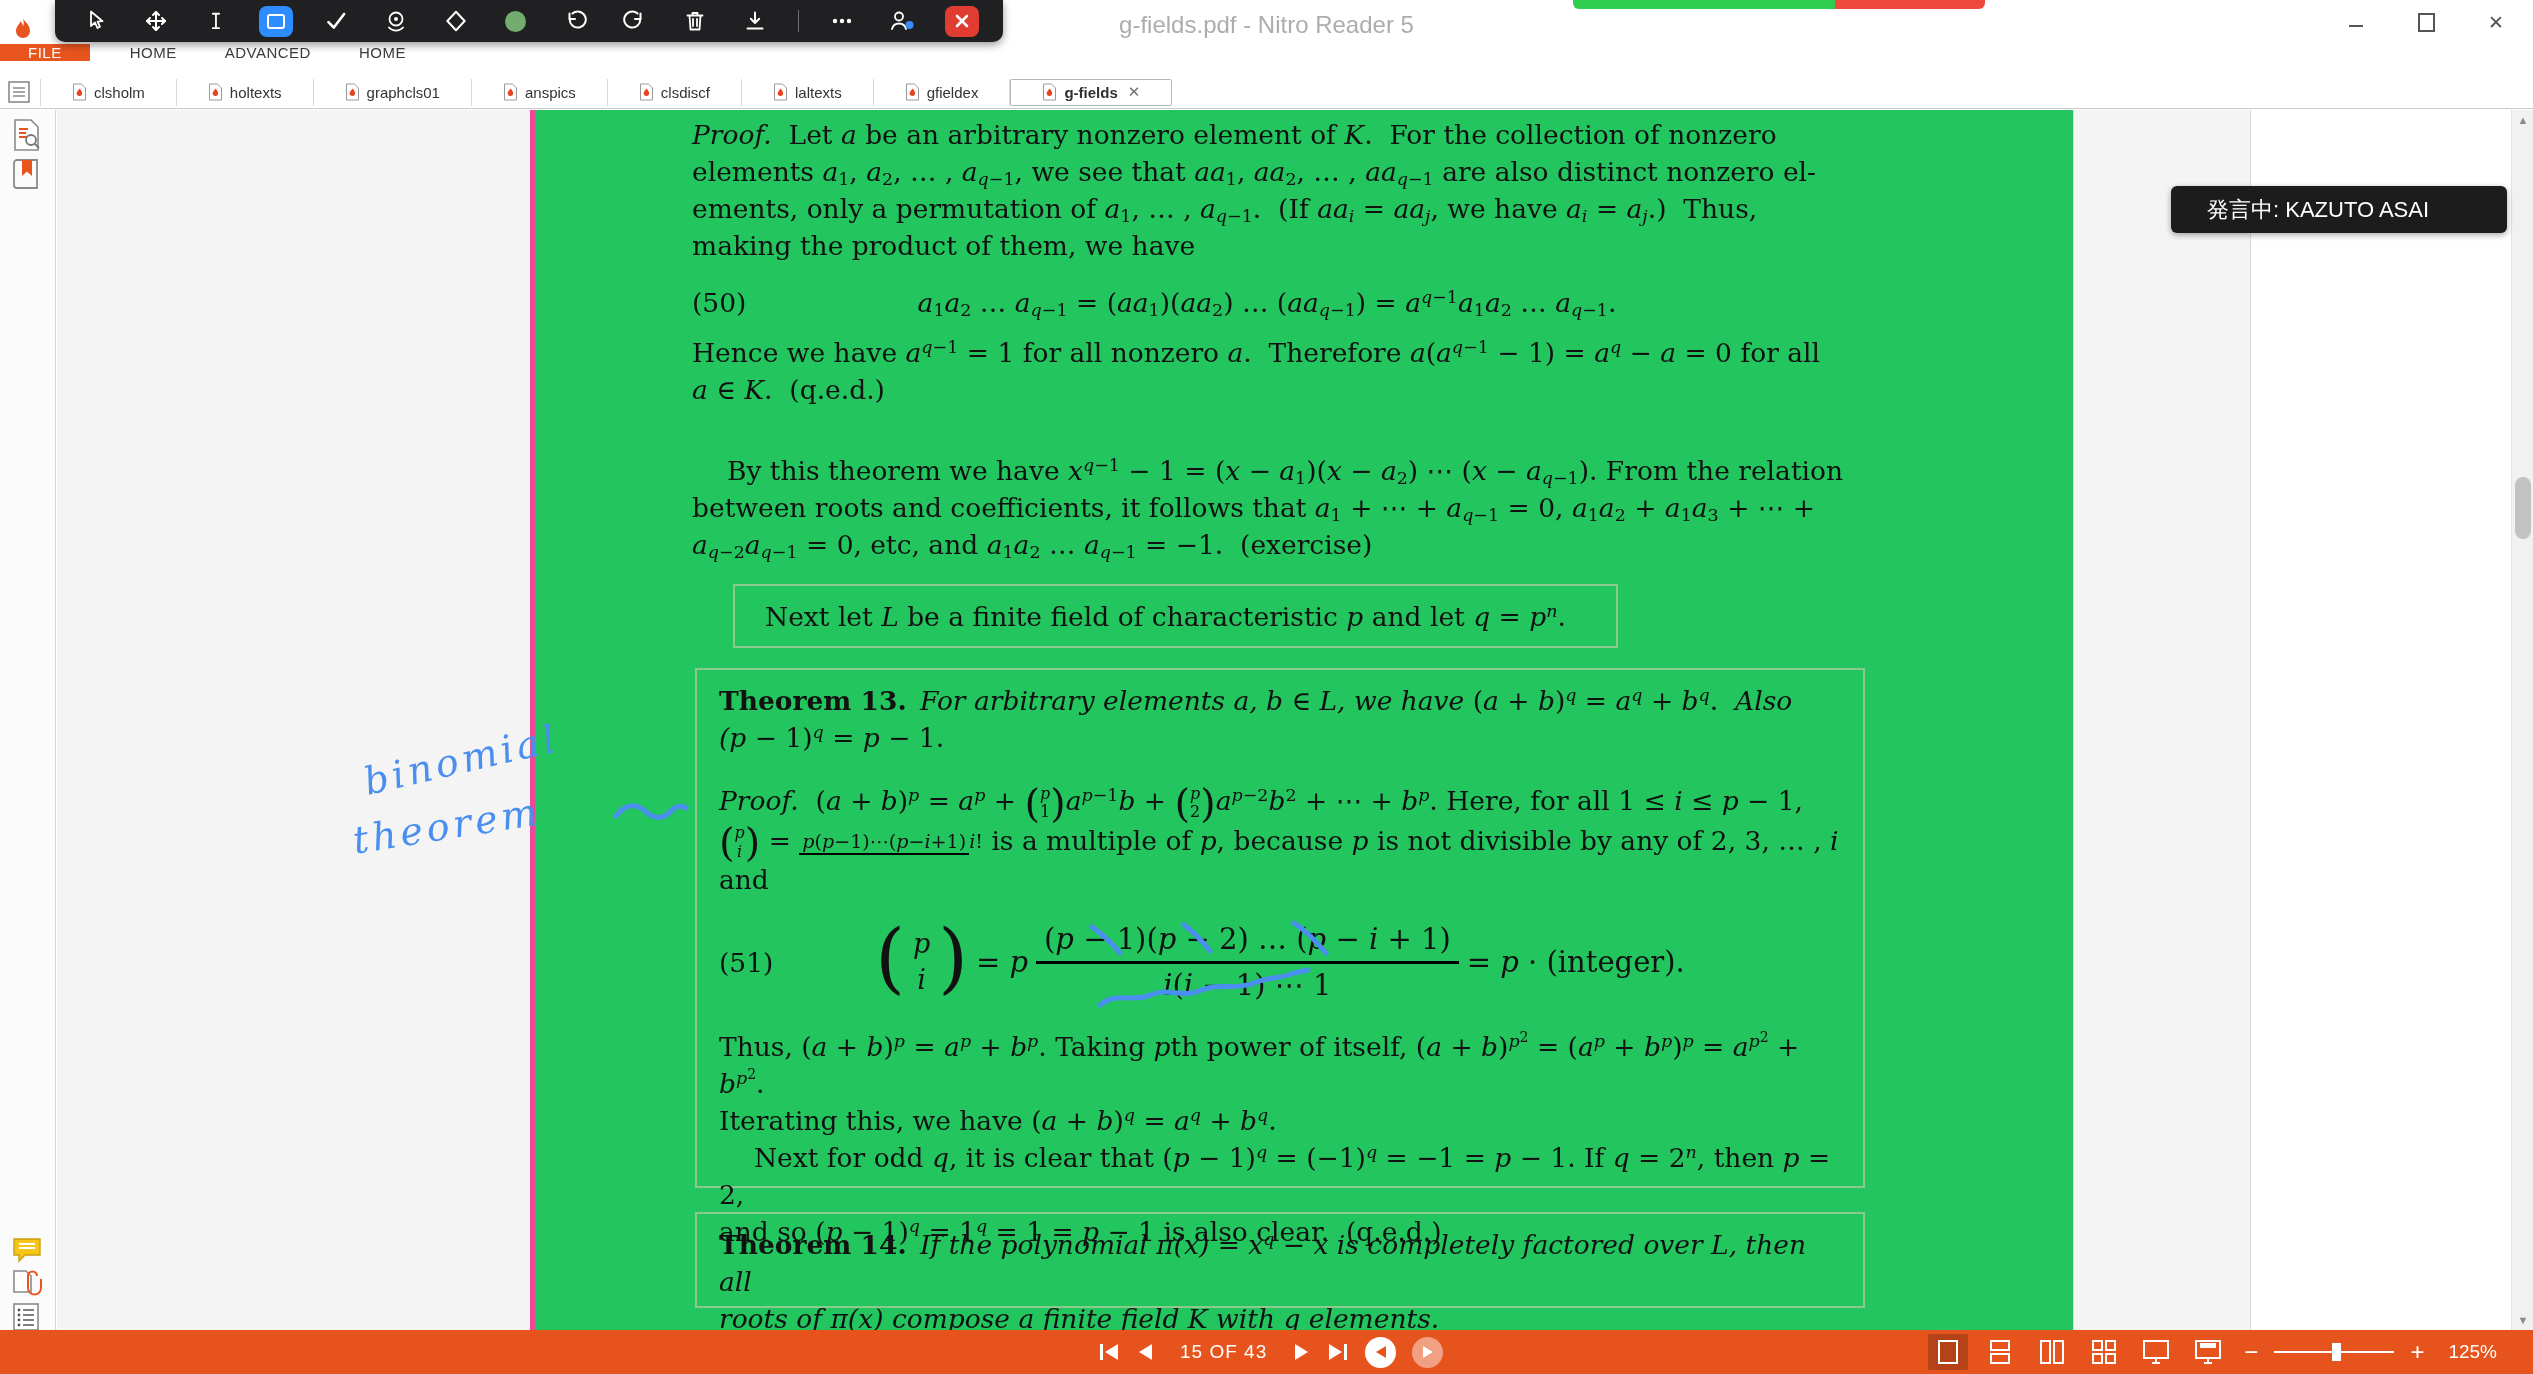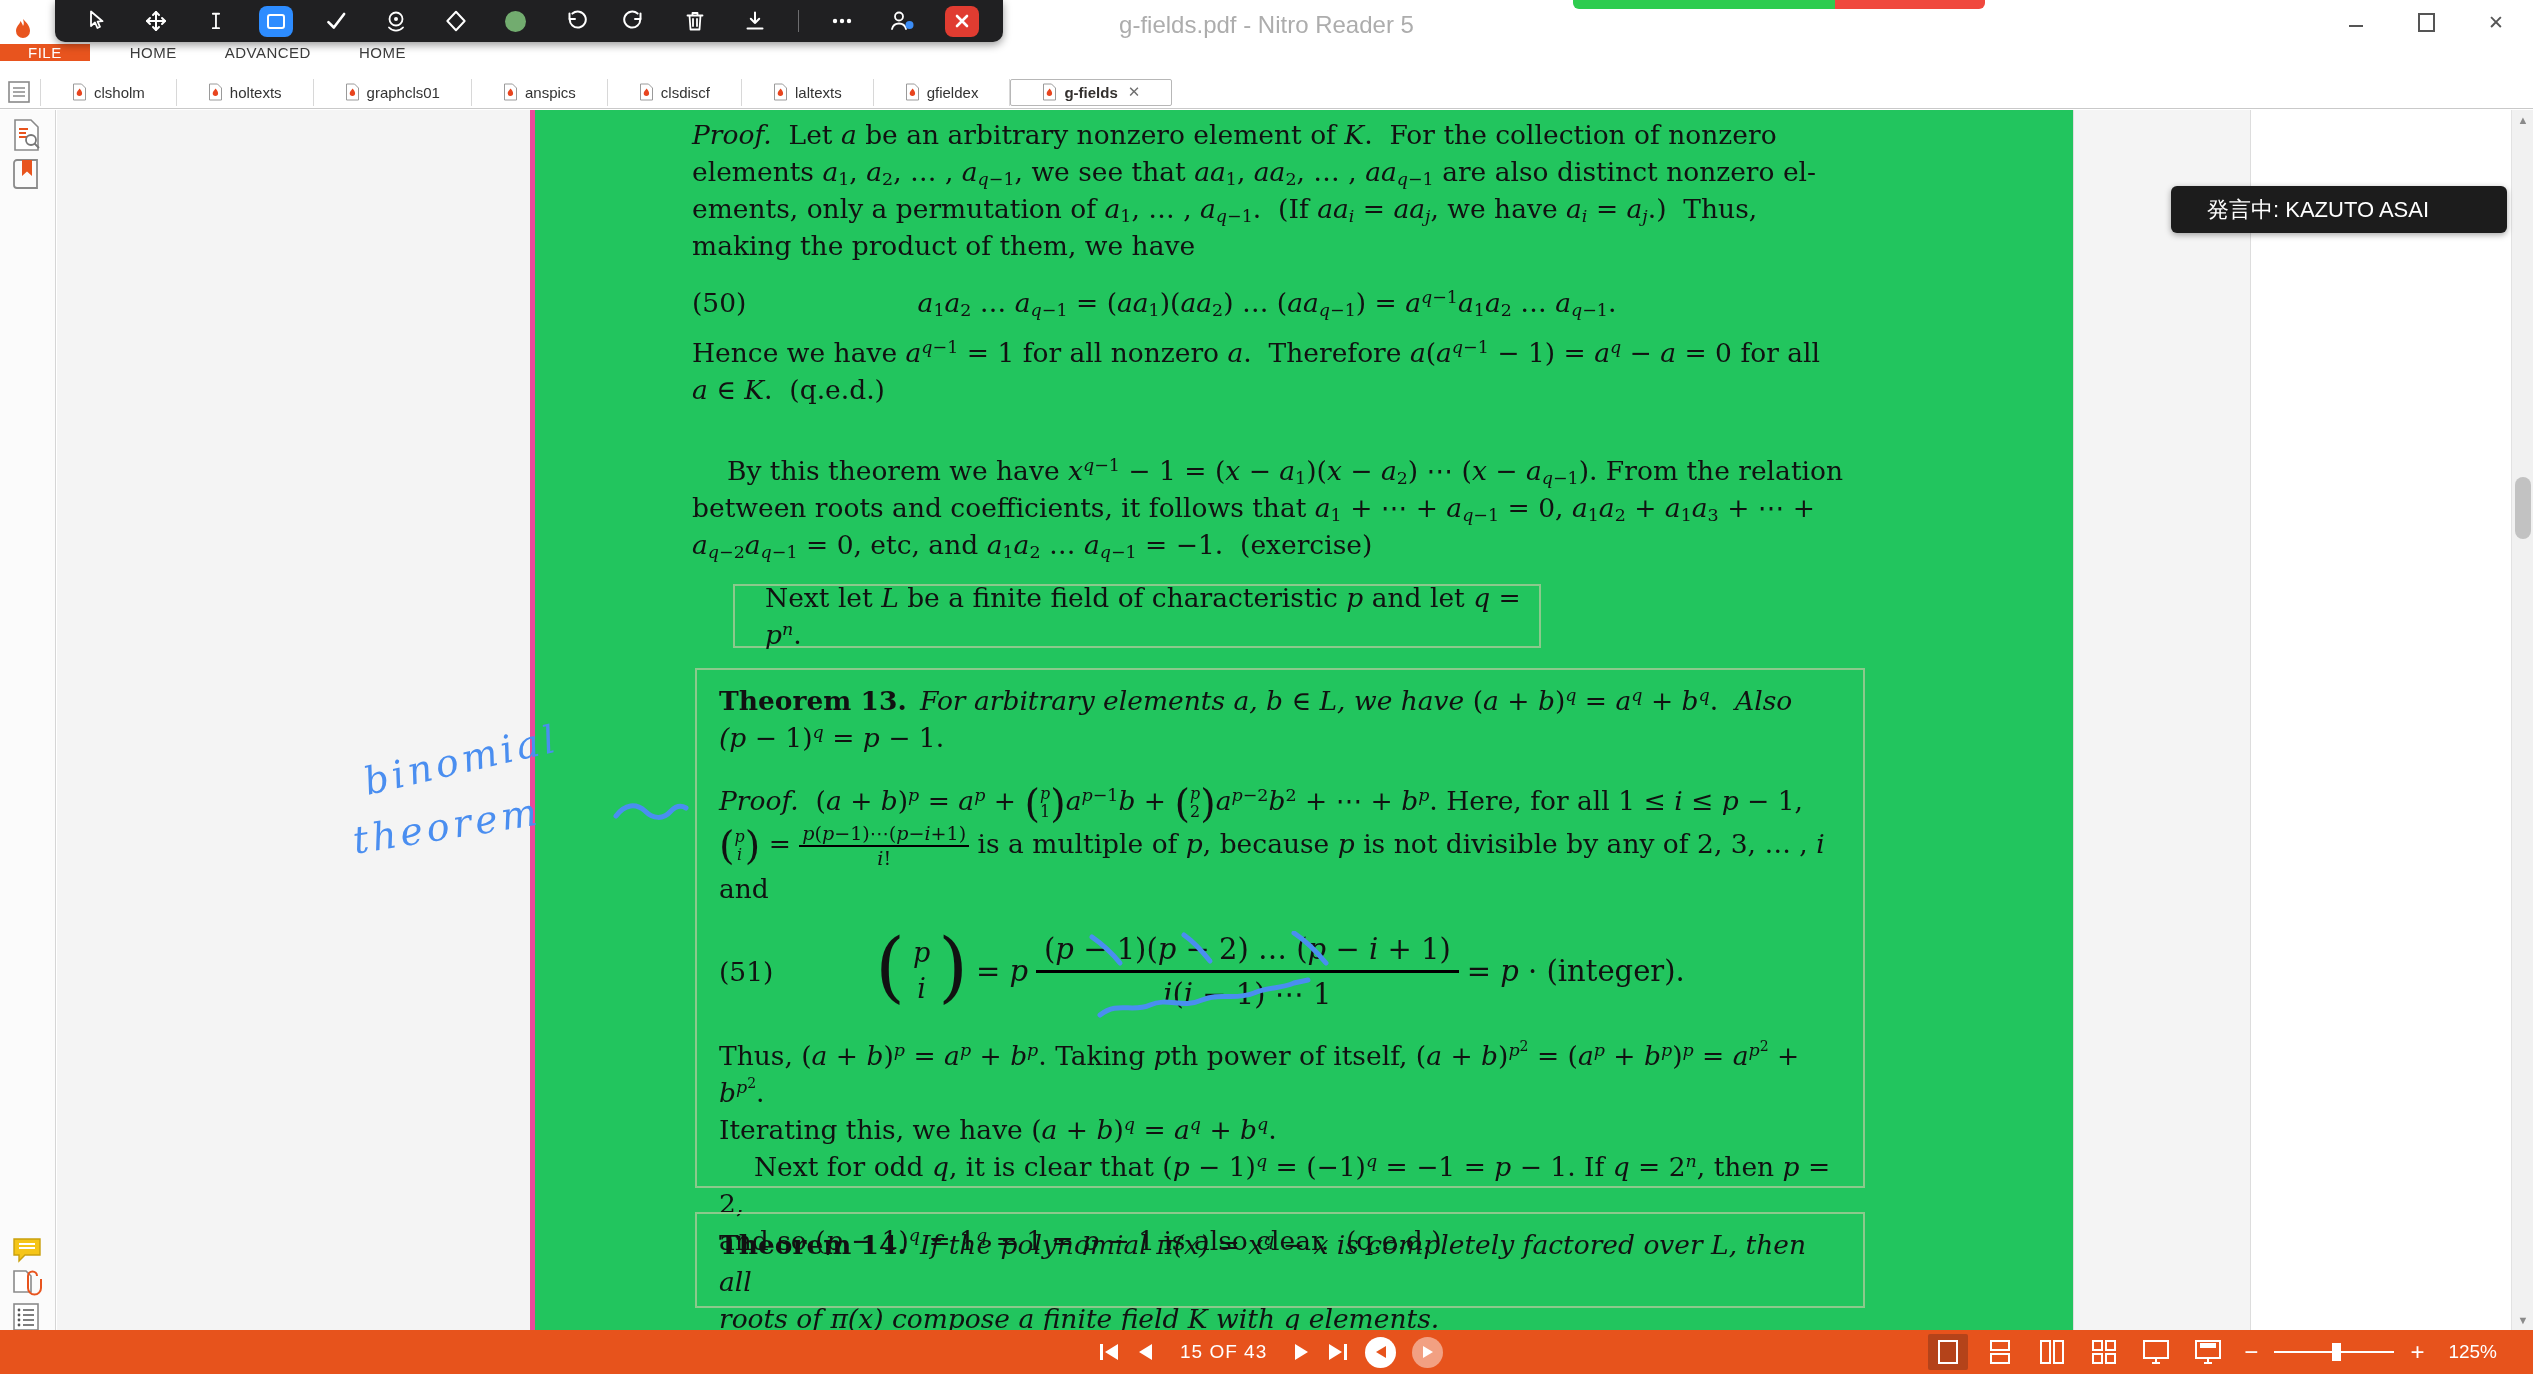--- a/index.html
+++ b/index.html
@@ -79,27 +79,27 @@
 
   
   .doc { font-family:"DejaVu Serif","Liberation Serif",serif; color:#111; font-size:26.5px; line-height:37px; }
   .doc i { font-style:italic; }
   .doc sub { font-size:.66em; vertical-align:-4px; line-height:0; }
   .doc sup { font-size:.66em; vertical-align:9px; line-height:0; }
   .doc sup sup { font-size:.8em; vertical-align:5px; }
   .para { position:absolute; left:157px; width:1160px; }
   .eqrow { position:absolute; left:157px; width:1150px; text-align:center; }
   .eq-label { position:absolute; left:0; top:0; }
-  .note-box { position:absolute; left:198px; top:474px; width:808px; height:64px;
+  .note-box { position:absolute; left:198px; top:474px; width:885px; height:64px;
     border:2px solid #8CC98C; display:flex; align-items:center; padding-left:30px; }
   .thm-box { position:absolute; left:160px; width:1170px; border:2px solid #8CC98C; padding:12px 22px; }
   .binom { display:inline-flex; align-items:center; vertical-align:middle; }
   .bst { display:inline-flex; flex-direction:column; font-size:.6em; line-height:1.15; text-align:center; }
   .bp { font-size:1.5em; font-weight:300; }
-  .ifrac { display:inline-flex; flex-direction:column; vertical-align:middle; text-align:center;
+  .ifrac { display:inline-flex; flex-direction:row; vertical-align:middle; text-align:center;
     font-size:.72em; line-height:1.2;justify-content:flex-end; }
   .ifrac .inum { border-bottom:2px solid #000; padding:0 3px 1px; }
   .eq51 { position:relative; height:112px; margin-top:8px; }
   .eq51-body { position:absolute; left:0; right:0; top:0; height:112px; display:flex;
     align-items:center; justify-content:center; gap:8px; font-size:29px; }
   .bigp { font-size:76px; font-weight:200; line-height:1; transform:translateY(-4px); }
   .bigstack { display:inline-flex; flex-direction:column; text-align:center; font-size:27px; line-height:1.35; }
   .bfrac { position:relative; display:inline-flex; flex-direction:column; text-align:center; line-height:1.25; }
   .bfrac .num { border-bottom:3.5px solid #000; padding:0 8px 3px; }
   .bfrac .den { padding-top:3px; }

